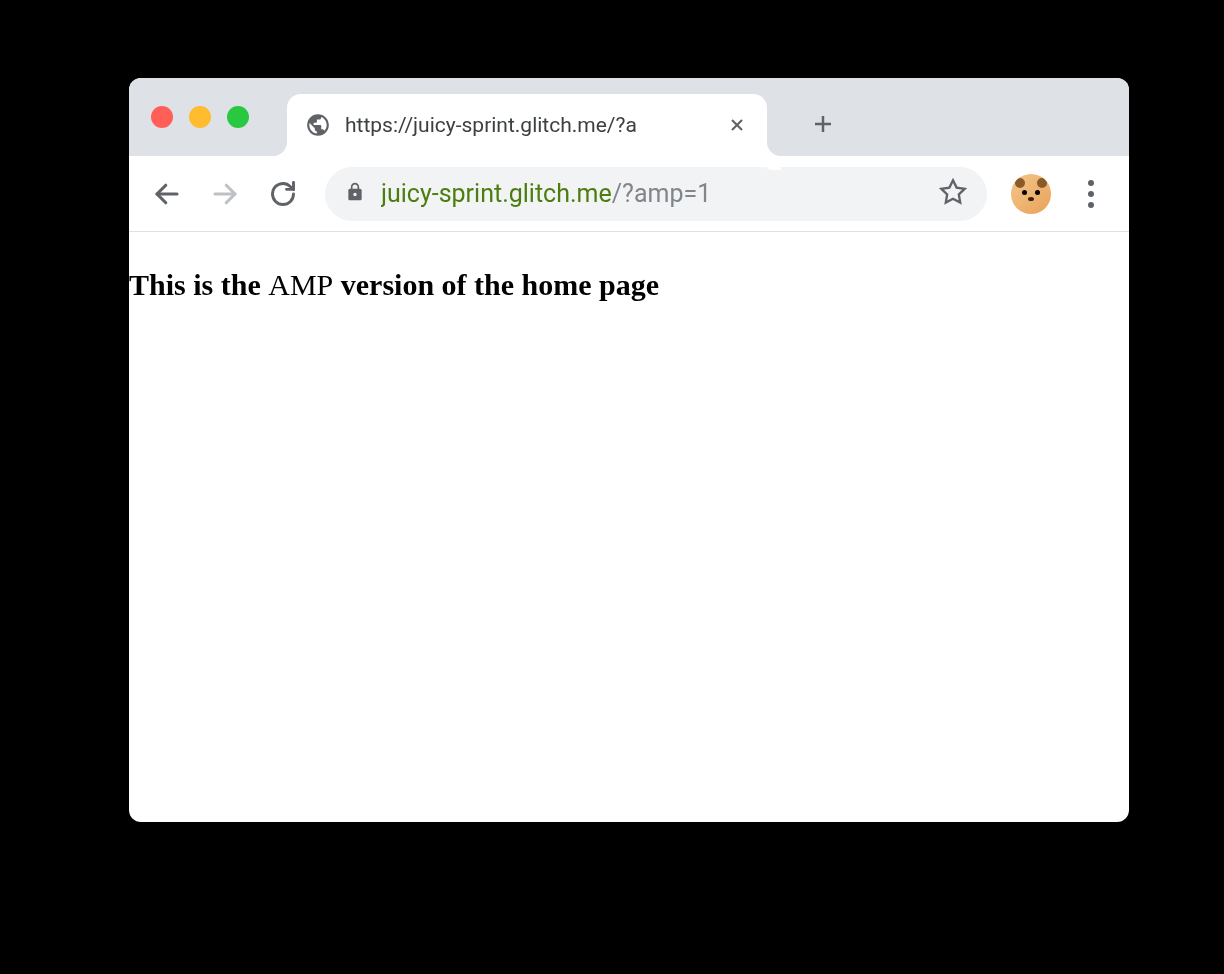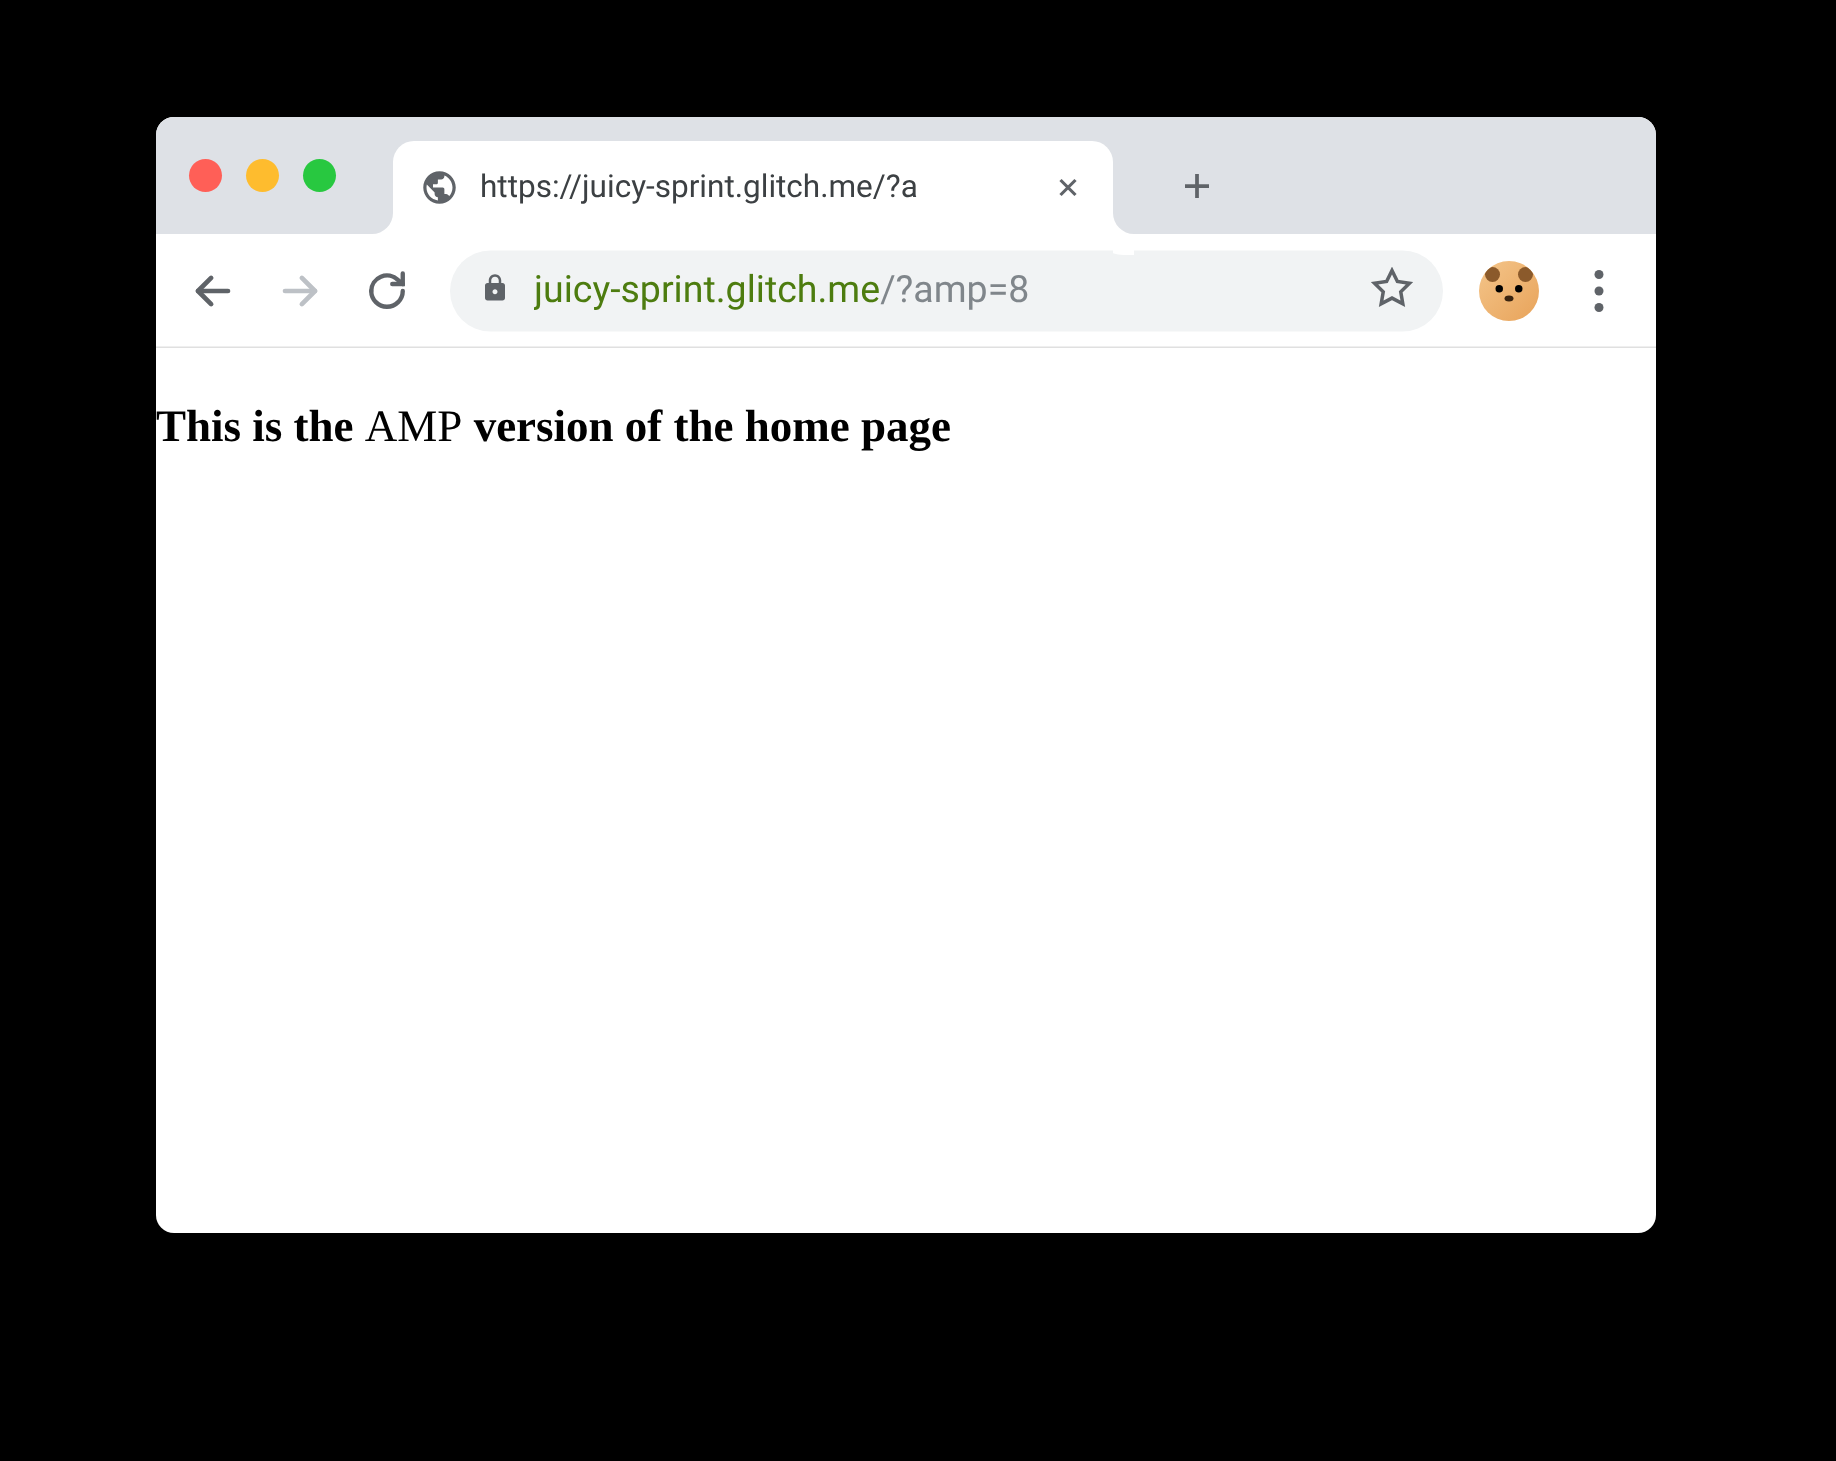--- a/index.html
+++ b/index.html
@@ -10,21 +10,21 @@
     body {
       background: #000;
       width: 1224px;
       height: 974px;
       font-family: -apple-system, BlinkMacSystemFont, "Segoe UI", Roboto, sans-serif;
       position: relative;
     }
     .browser-window {
       position: absolute;
       top: 78px;
-      left: 104px;
+      left: 129px;
       width: 1000px;
       height: 744px;
       background: #fff;
       border-radius: 12px;
       overflow: hidden;
       box-shadow: 0 20px 60px rgba(0,0,0,0.5);
     }
     .tab-strip {
       height: 78px;
       background: #dee1e6;
@@ -307,21 +307,21 @@
         <path d="M21 12a9 9 0 0 1-18 0"></path>
       </svg>
     </div>
     <div class="address-bar">
       <span class="lock-icon">
         <svg viewBox="0 0 24 24" width="20" height="20" fill="#5f6368">
           <path d="M18 8h-1V6c0-2.76-2.24-5-5-5S7 3.24 7 6v2H6c-1.1 0-2 .9-2 2v10c0 1.1.9 2 2 2h12c1.1 0 2-.9 2-2V10c0-1.1-.9-2-2-2zm-6 9c-1.1 0-2-.9-2-2s.9-2 2-2 2 .9 2 2-.9 2-2 2zM9 8V6c0-1.66 1.34-3 3-3s3 1.34 3 3v2H9z"></path>
         </svg>
       </span>
       <span class="url-text">
-        <span class="url-domain">juicy-sprint.glitch.me</span><span>/?amp=8</span>
+        <span class="url-domain">juicy-sprint.glitch.me</span><span>/?amp=1</span>
       </span>
       <span class="star-icon">
         <svg viewBox="0 0 24 24" width="28" height="28" fill="none" stroke="#5f6368" stroke-width="2">
           <polygon points="12,2 15.09,8.26 22,9.27 17,14.14 18.18,21.02 12,17.77 5.82,21.02 7,14.14 2,9.27 8.91,8.26"></polygon>
         </svg>
       </span>
     </div>
     <div class="avatar">
       <div class="avatar-face">
         <div class="avatar-ear left"></div>

